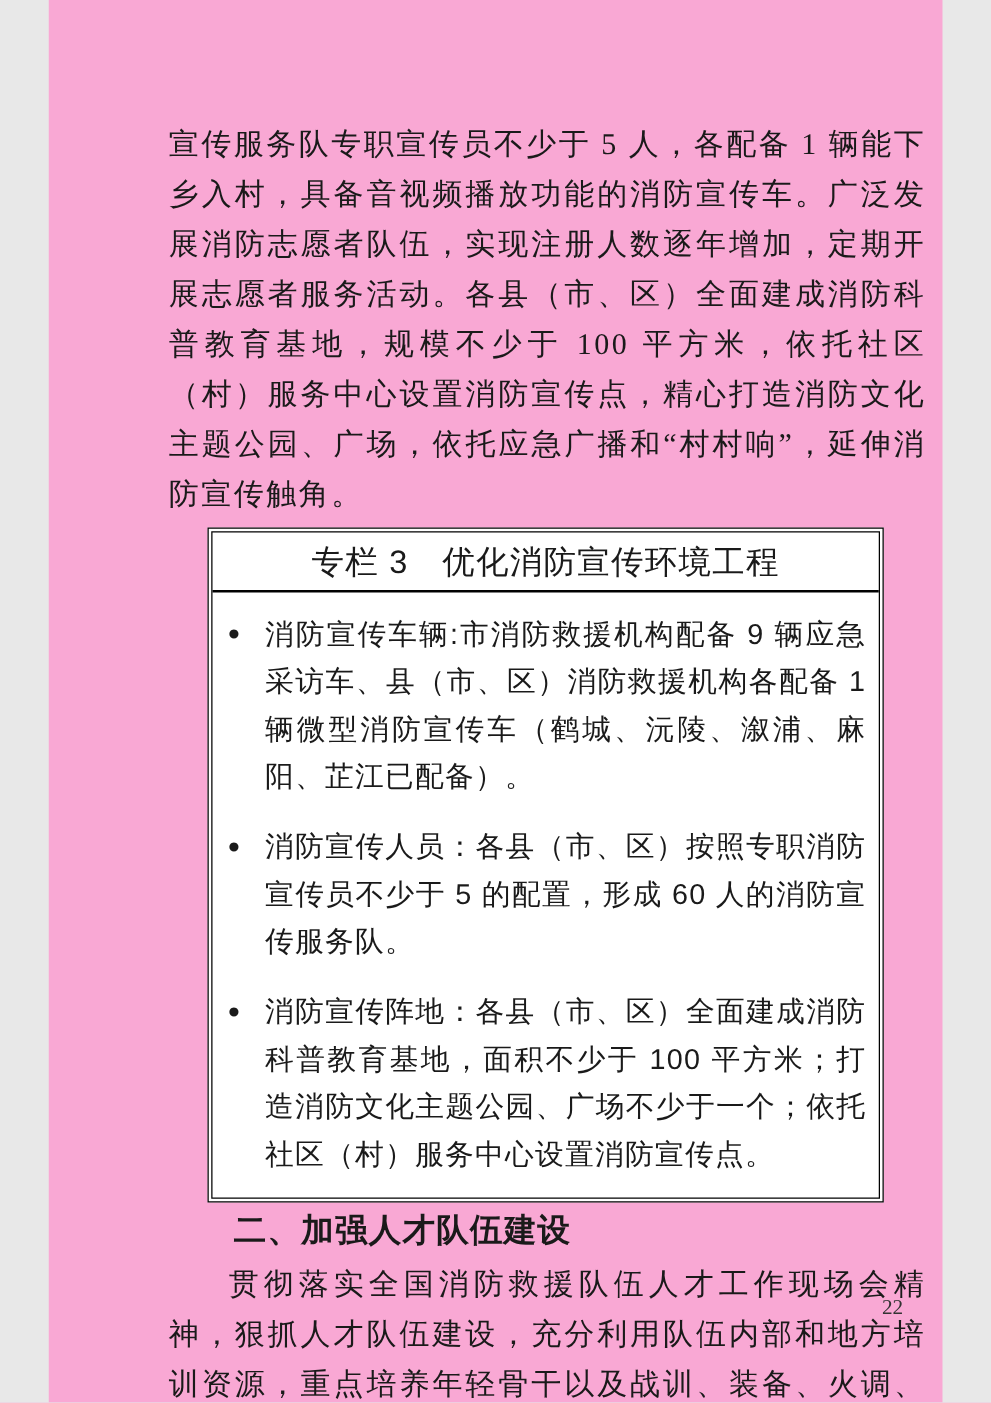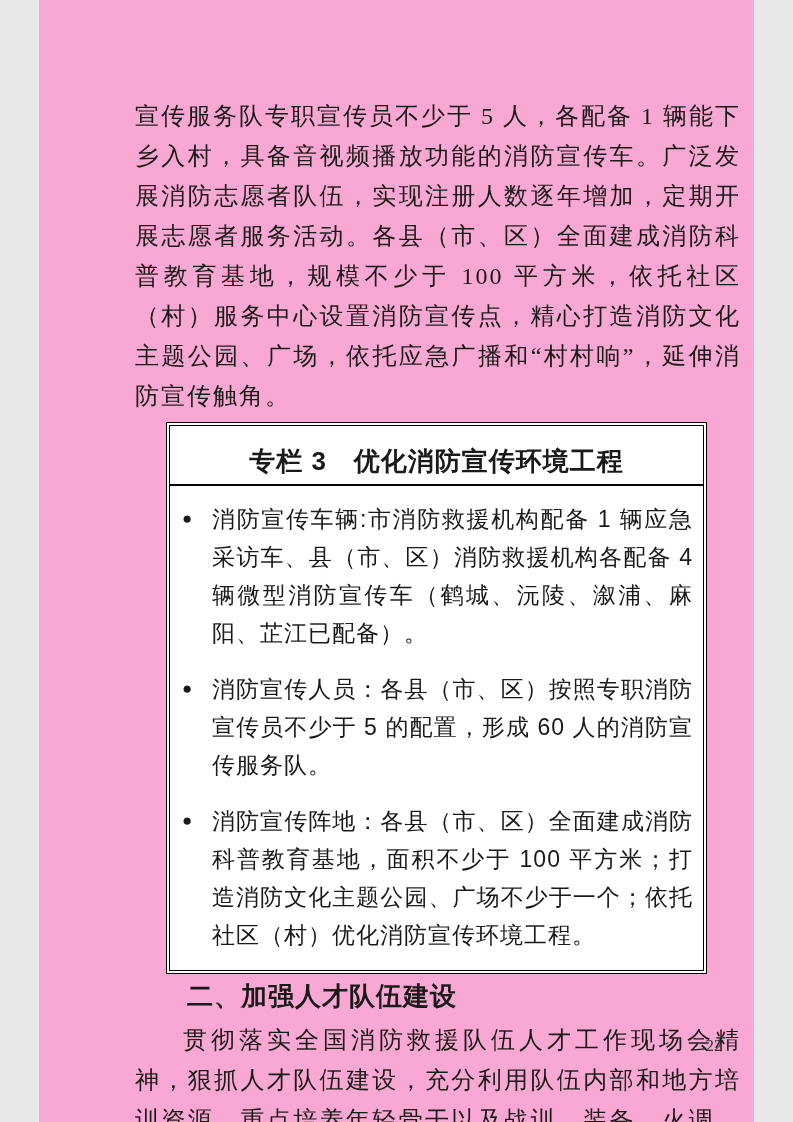--- a/index.html
+++ b/index.html
@@ -36,28 +36,27 @@
   }
   .callout {
     box-sizing: border-box;
     margin: 6px 0 0 31px;
     width: 541px;
     border: 4px double #000000;
     background: #ffffff;
   }
   .callout-title {
     font-family: "Liberation Sans", "DejaVu Sans", sans-serif;
-    font-weight: 700;
+    font-weight: 400;
     font-size: 26px;
     line-height: 46px;
     height: 46px;
     text-align: center;
     letter-spacing: 1px;
     border-bottom: 2px solid #000000;
-    margin-top: 12px;
   }
   .callout-body {
     padding: 14px 10px 16px 8px;
   }
   .bullet-item {
     display: flex;
     align-items: flex-start;
     font-family: "Liberation Sans", "DejaVu Sans", sans-serif;
     font-size: 23px;
     line-height: 38px;
@@ -103,31 +102,31 @@
   <div class="content">
 
     <p class="body-par">宣传服务队专职宣传员不少于 5 人，各配备 1 辆能下乡入村，具备音视频播放功能的消防宣传车。广泛发展消防志愿者队伍，实现注册人数逐年增加，定期开展志愿者服务活动。各县（市、区）全面建成消防科普教育基地，规模不少于 100 平方米，依托社区（村）服务中心设置消防宣传点，精心打造消防文化主题公园、广场，依托应急广播和“村村响”，延伸消防宣传触角。</p>
 
     <div class="callout">
       <div class="callout-title">专栏 3　优化消防宣传环境工程</div>
       <div class="callout-body">
 
         <div class="bullet-item">
           <span class="bullet-marker">●</span>
-          <span class="bullet-text">消防宣传车辆:市消防救援机构配备 1 辆应急采访车、县（市、区）消防救援机构各配备 4 辆微型消防宣传车（鹤城、沅陵、溆浦、麻阳、芷江已配备）。</span>
+          <span class="bullet-text">消防宣传车辆:市消防救援机构配备 9 辆应急采访车、县（市、区）消防救援机构各配备 1 辆微型消防宣传车（鹤城、沅陵、溆浦、麻阳、芷江已配备）。</span>
         </div>
 
         <div class="bullet-item">
           <span class="bullet-marker">●</span>
           <span class="bullet-text">消防宣传人员：各县（市、区）按照专职消防宣传员不少于 5 的配置，形成 60 人的消防宣传服务队。</span>
         </div>
 
         <div class="bullet-item">
           <span class="bullet-marker">●</span>
-          <span class="bullet-text">消防宣传阵地：各县（市、区）全面建成消防科普教育基地，面积不少于 100 平方米；打造消防文化主题公园、广场不少于一个；依托社区（村）优化消防宣传环境工程。</span>
+          <span class="bullet-text">消防宣传阵地：各县（市、区）全面建成消防科普教育基地，面积不少于 100 平方米；打造消防文化主题公园、广场不少于一个；依托社区（村）服务中心设置消防宣传点。</span>
         </div>
 
       </div>
     </div>
 
     <h2 class="section-heading">二、加强人才队伍建设</h2>
 
     <p class="body-par indent section-par">贯彻落实全国消防救援队伍人才工作现场会精神，狠抓人才队伍建设，充分利用队伍内部和地方培训资源，重点培养年轻骨干以及战训、装备、火调、通信等实战最急用、基层最急需的专业人才。一是建立专业人才培养和保留机制，引导鼓励</p>
 
   </div>

